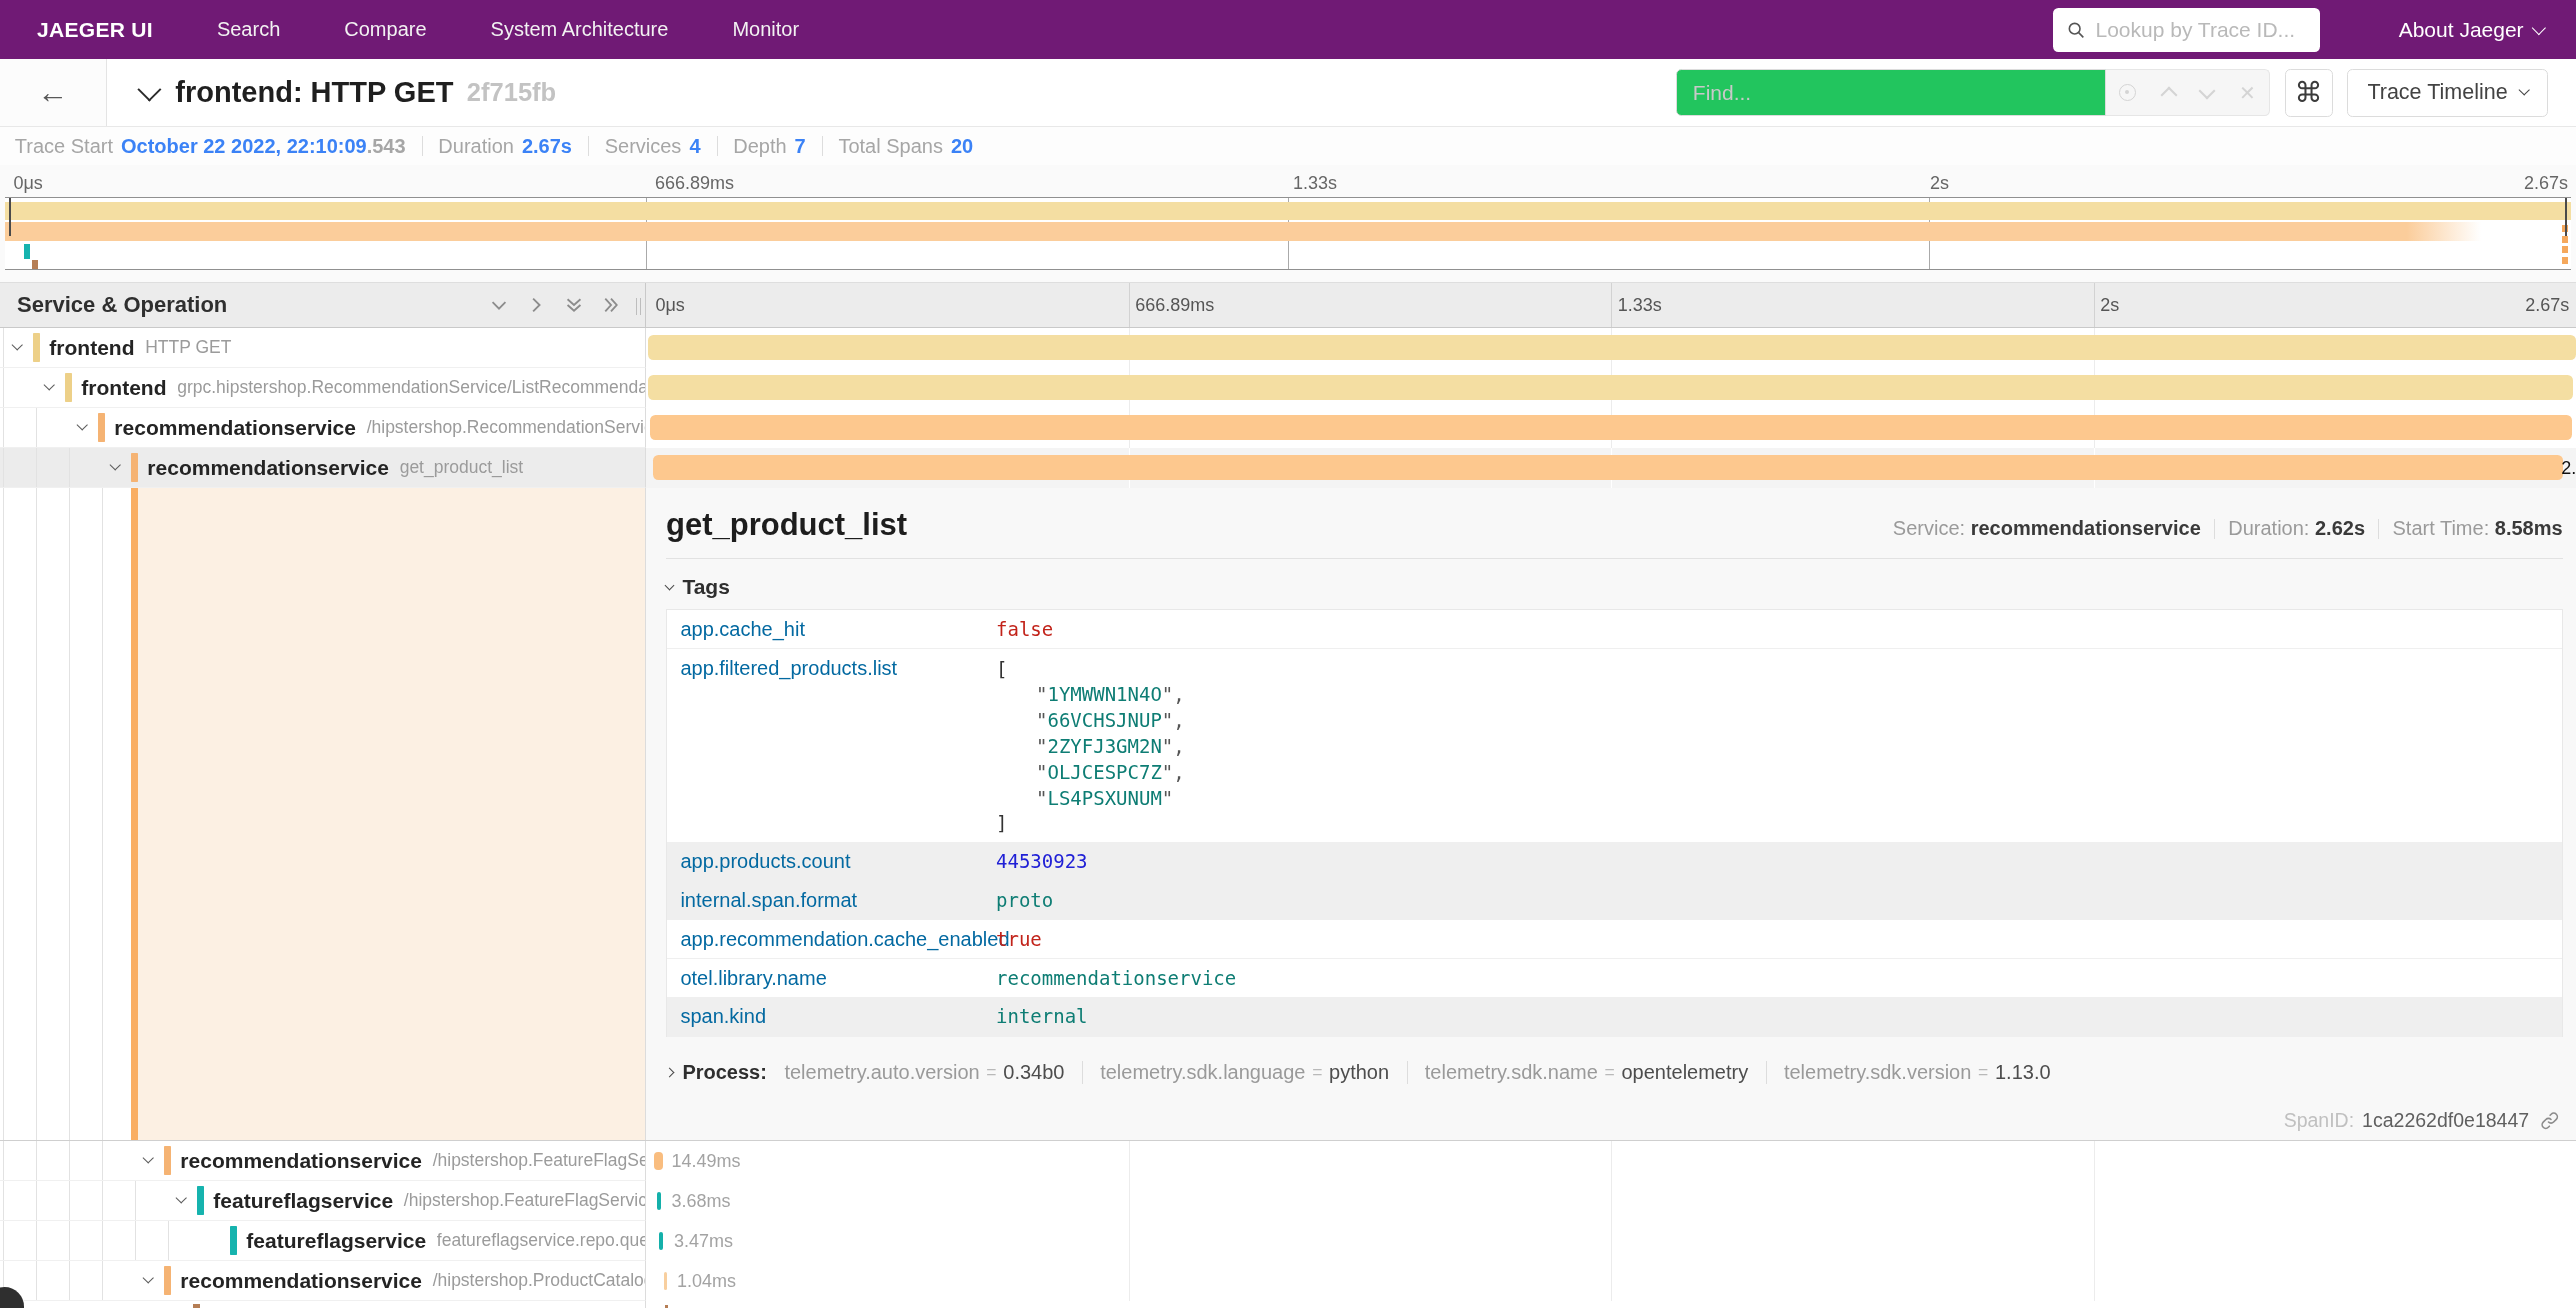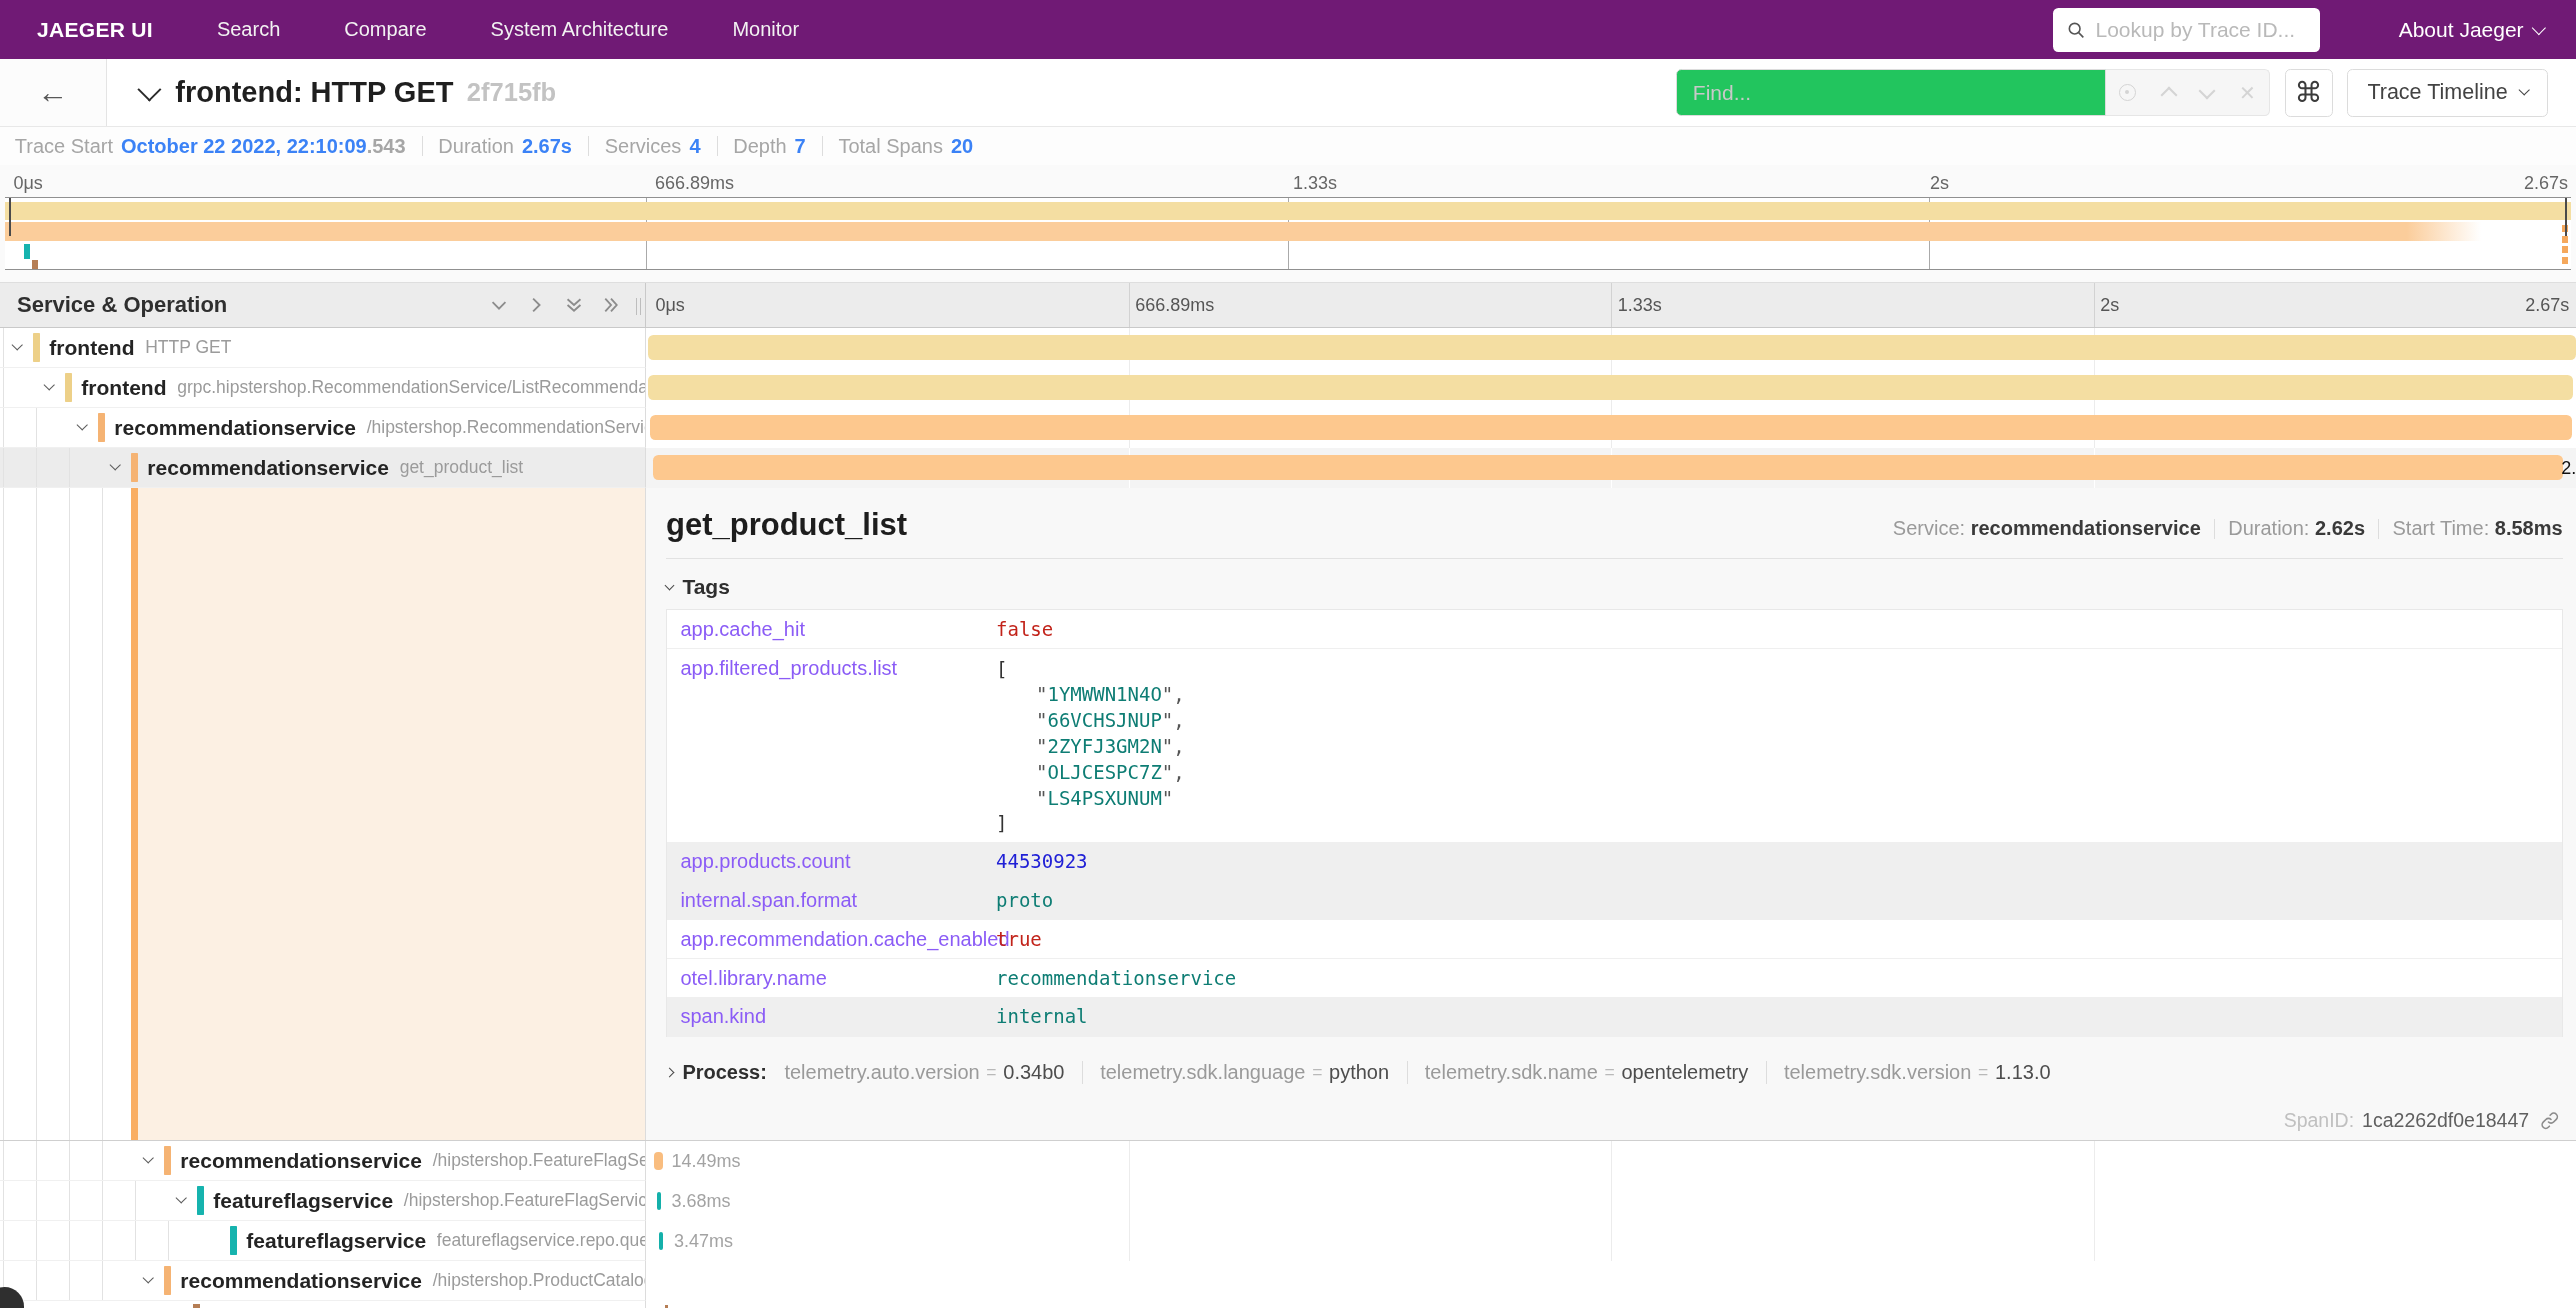--- a/index.html
+++ b/index.html
@@ -143,21 +143,21 @@
   .dp-meta .sum-sep { margin:0 13.4px; }
   .dp-divider { height:0.7px; background:#e2e2e2; margin-top:14.8px; }
   .tags-head { display:flex; align-items:center; margin-top:16px; cursor:pointer; }
   .tags-head .chev { color:#4a4a4a; margin-right:9.4px; }
   .tags-head .chev::after { width:6px; height:6px; margin-top:-2.7px; }
   .tags-title { font-size:21px; font-weight:bold; color:#2f2f2f; }
   .kv-table { margin-top:10.7px; border:0.7px solid #e8e8e8; border-bottom:none; }
   .kv-row { display:flex; min-height:38px; align-items:flex-start; background:#fff;
     border-bottom:0.7px solid #efefef; padding:7.4px 0; }
   .kv-row.alt { background:#efefef; }
-  .kv-key { width:329px; flex:none; font-size:20px; color:#8b5cf6; padding-left:13.4px; }
+  .kv-key { width:329px; flex:none; font-size:20px; color:#0369a1; padding-left:13.4px; }
   .kv-val { font-family:"DejaVu Sans Mono","Liberation Mono",monospace; font-size:19px; color:#222; }
   .v-bool { color:#C2231A; }
   .v-num { color:#2020D6; }
   .v-str { color:#0E7D74; }
   .jlist { list-style:none; }
   .jlist li { padding-left:40px; line-height:26px; }
   .jlist li::before { content:'"'; color:#555; }
   .jlist li::after { content:'",'; color:#555; }
   .jlist li:last-child::after { content:'"'; color:#555; }
   .jbracket { color:#333; line-height:24px; }
@@ -574,20 +574,27 @@
           <span class="g"></span>
           <span class="g"></span>
           <span class="g"></span>
         <span class="chev-cell">
             <span class="chev"></span>
           </span>
         <span class="strip c-rec"></span>
         <span class="svc">recommendationservice</span>
         <span class="op">/hipstershop.ProductCatalogSer...</span>
       </div>
+      <div class="row-right">
+        <i class="gl p25"></i>
+          <i class="gl p50"></i>
+          <i class="gl p75"></i>
+        <div class="mark" style="left:18px; width:3.4px; height:18px; background:#F8CF9F;"></div>
+        <span class="dur" style="left:31px;">1.04ms</span>
+      </div>
     </div>
 
     <div class="sliver">
       <div class="sliver-left">
         <span class="sliver-strip"></span>
       </div>
       <div class="sliver-right">
         <span class="sliver-mark"></span>
       </div>
     </div>

